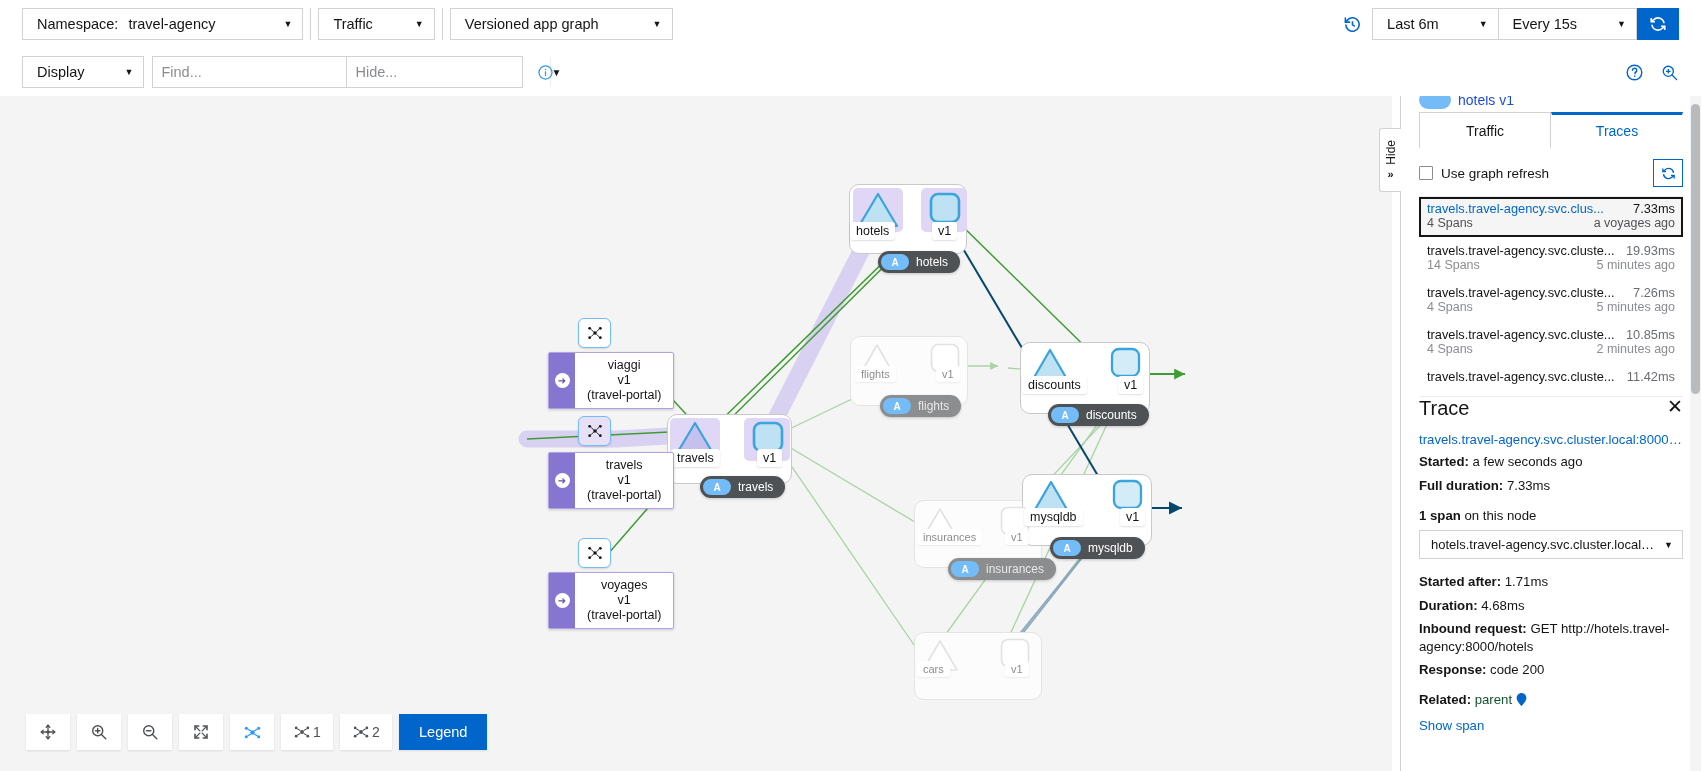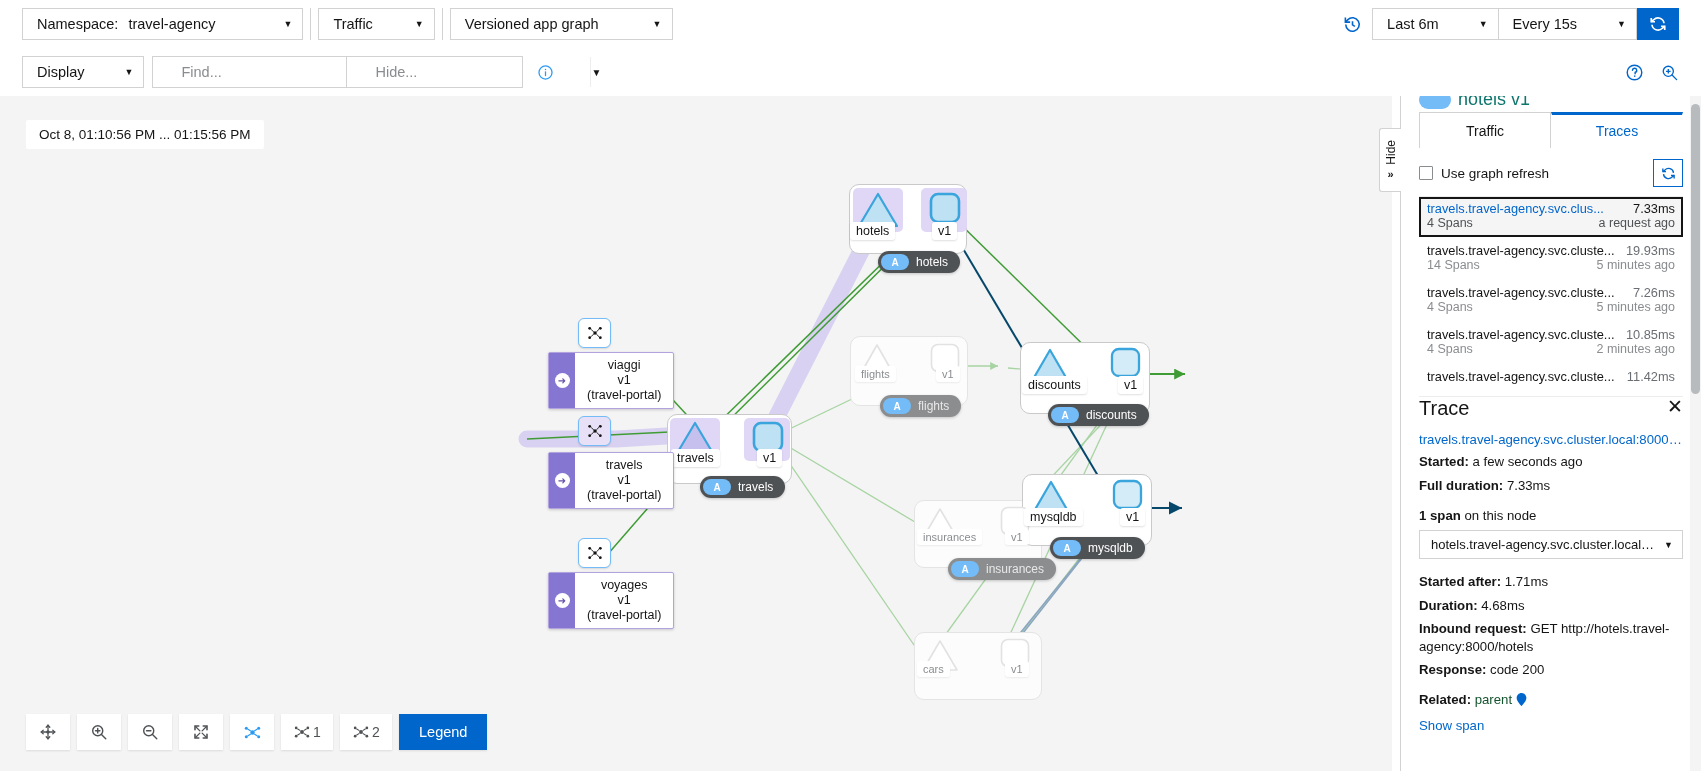--- a/index.html
+++ b/index.html
@@ -39,21 +39,21 @@
   .toolbar2 {
     position: absolute; left: 0; top: 48px; width: 1701px; height: 48px;
     background: #fff; display: flex; align-items: center; padding-left: 22px;
   }
   .findbox {
     height: 32px; border: 1px solid #d2d2d2; background: #fff;
     display: flex; align-items: center; width: 195px;
   }
   .findbox input {
     border: none; outline: none; flex: 1; font-size: 14.5px;
-    padding: 0 28px; color: #000000; font-family: "Liberation Sans", sans-serif;
+    padding: 0 8px; color: #000000; font-family: "Liberation Sans", sans-serif;
     background: transparent;
   }
   .findbox input::placeholder { color: #8a8d90; }
   .findbox .ddarrow {
     width: 26px; height: 30px; display: flex; align-items: center;
     justify-content: center; font-size: 10px; color: #151515; cursor: pointer;
     border-left: 1px solid #ededed;
   }
   .info-i { margin-left: 14px; color: #2b9af3; cursor: pointer; display:flex; }
   .right-icons { display: flex; align-items: center; gap: 16px; margin-right: 22px; }
@@ -172,21 +172,21 @@
   }
   .panel-top-cut {
     height: 16px; display: flex; align-items: center; gap: 7px;
     padding: 0 18px; overflow: hidden;
   }
   .panel-top-cut .pdot {
     width: 32px; height: 18px; border-radius: 9px; background: #73bcf7;
     margin-top: -8px;
   }
   .panel-top-cut .ptxt {
-    font-size: 18px; color: #0f766e; margin-top: -9px; text-align: right;
+    font-size: 14px; color: #1d4ed8; margin-top: -9px; text-align: right;
   }
 
   .tabs { display: flex; border-bottom: 1px solid #d2d2d2; margin: 0 18px; }
   .tab {
     flex: 1; text-align: center; padding: 10px 0 9px; font-size: 14px;
     color: #151515; cursor: pointer; border: 1px solid #d2d2d2;
     border-bottom: none; background: #fff; margin-bottom: -1px;
   }
   .tab.active {
     color: #06c; border-top: 3px solid #06c; background: #fff;
@@ -365,21 +365,20 @@
           <circle cx="10.5" cy="10.5" r="6.4"></circle>
             <path d="M15.2 15.2L21 21" stroke-linecap="round"></path>
           <path d="M10.5 7.6v5.8M7.6 10.5h5.8"></path>
         </svg>
       </span>
     </div>
   </div>
 
   <div class="canvas">
 
-    <div class="timerange-chip">Oct 8, 01:10:56 PM ... 01:15:56 PM</div>
 
     <svg id="graph-svg">
       <defs>
         <marker id="ag" markerWidth="7" markerHeight="7" refX="6" refY="3" orient="auto">
           <path d="M0,0 L6,3 L0,6 z" fill="#3f9c35"></path>
           </marker>
         <marker id="al" markerWidth="7" markerHeight="7" refX="6" refY="3" orient="auto">
           <path d="M0,0 L6,3 L0,6 z" fill="#a7d4a2"></path>
           </marker>
         <marker id="ab" markerWidth="7" markerHeight="7" refX="6" refY="3" orient="auto">
@@ -727,21 +726,21 @@
 
     <div class="traces-list">
 
       <div class="trace-item selected">
         <div class="trow">
           <span class="tname">travels.travel-agency.svc.clus...</span>
           <span class="tdur">7.33ms</span>
         </div>
         <div class="trow2">
           <span class="tspans">4 Spans</span>
-          <span class="tago">a request ago</span>
+          <span class="tago">a voyages ago</span>
         </div>
       </div>
 
       <div class="trace-item">
         <div class="trow">
           <span class="tname">travels.travel-agency.svc.cluste...</span>
           <span class="tdur">19.93ms</span>
         </div>
         <div class="trow2">
           <span class="tspans">14 Spans</span>

